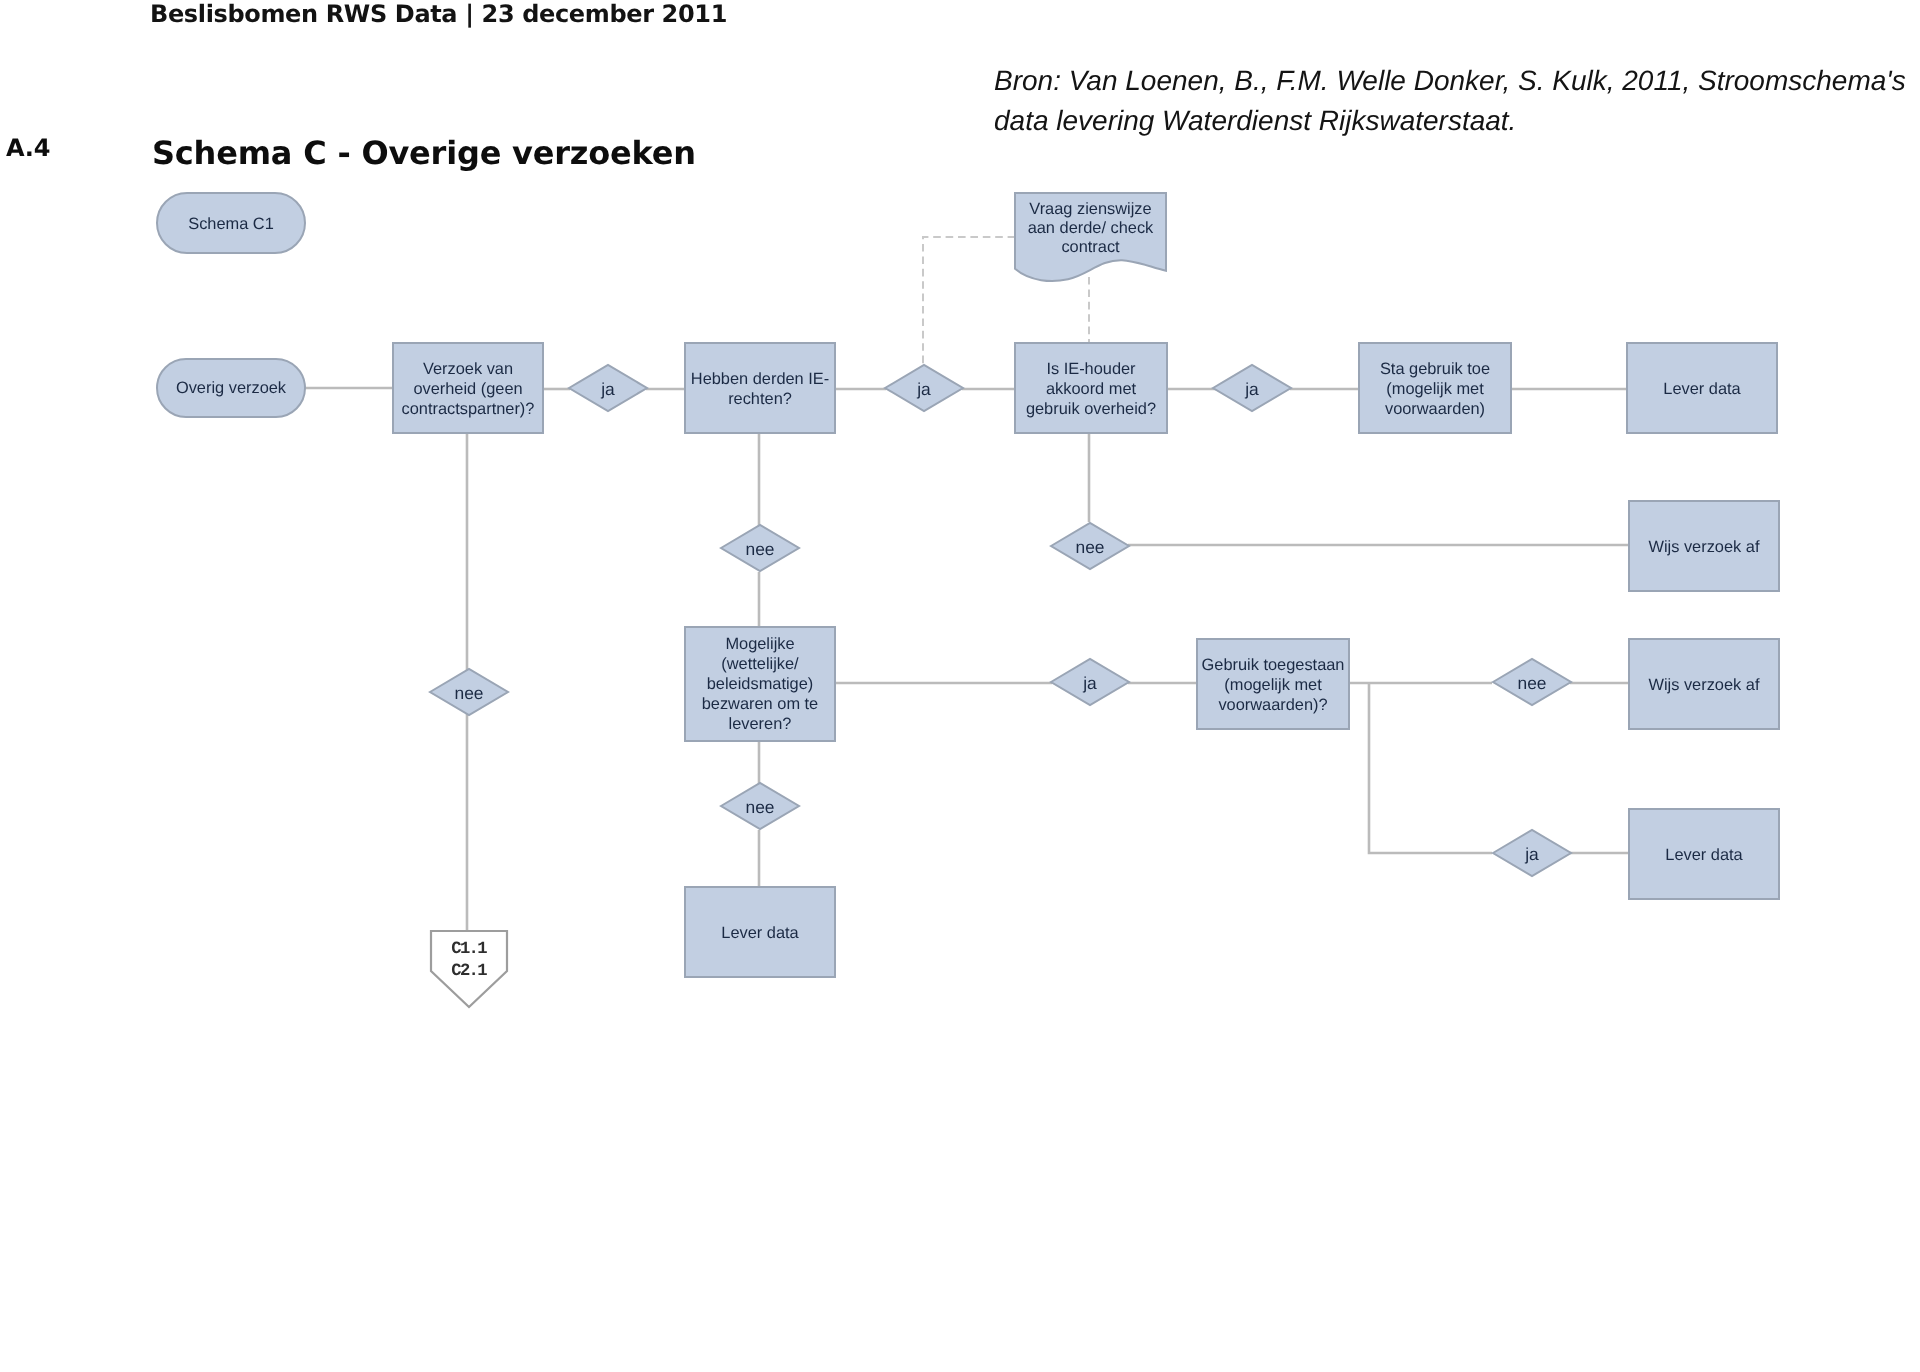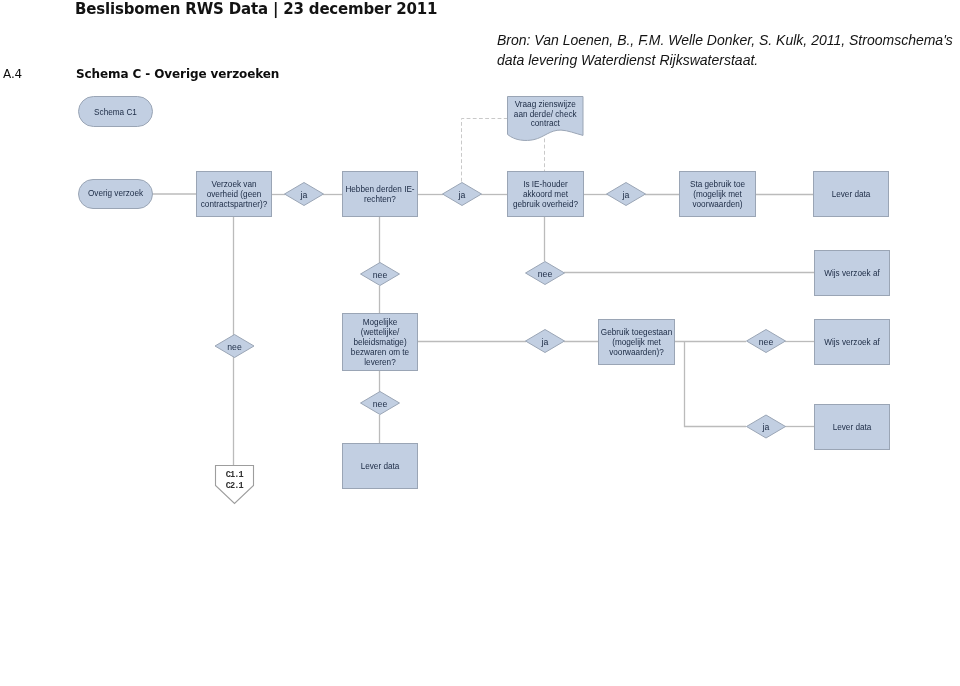--- a/index.html
+++ b/index.html
@@ -1,20 +1,20 @@
 <!DOCTYPE html>
 <html style="--shape-fill: #c2cfe2; --shape-stroke: #9aa5b5; --conn: #bbbbbb; --dash: #c9c9c9; --term-fill: #ffffff; --term-stroke: #9d9d9d; --shape-text: #1b2a44;"><head>
 <meta charset="utf-8">
 <title>Beslisbomen RWS Data</title>
 <style>
   html,body{margin:0;padding:0;}
   body{width:960px;height:686px;background:#ffffff;font-family:"Liberation Sans",sans-serif;overflow:hidden;position:relative;}
-  .hdr{position:absolute;left:75px;top:0px;transform:translateZ(0);font-size:15px;font-weight:bold;color:#131313;letter-spacing:-0.18px;font-family:"DejaVu Sans",sans-serif;}
-  .secnum{position:absolute;left:3px;top:66.5px;transform:translateZ(0);font-size:12px;font-weight:normal;color:#0d0d0d;font-family:"DejaVu Sans",sans-serif;letter-spacing:-0.1px;}
-  .sectitle{position:absolute;left:76px;top:66.5px;transform:translateZ(0);font-size:12px;font-weight:bold;color:#0d0d0d;font-family:"DejaVu Sans",sans-serif;letter-spacing:-0.1px;}
+  .hdr{position:absolute;left:75px;top:0px;transform:translateZ(0);font-size:12px;font-weight:bold;color:#131313;letter-spacing:-0.18px;font-family:"DejaVu Sans",sans-serif;}
+  .secnum{position:absolute;left:3px;top:66.5px;transform:translateZ(0);font-size:12px;font-weight:bold;color:#0d0d0d;font-family:"DejaVu Sans",sans-serif;letter-spacing:-0.1px;}
+  .sectitle{position:absolute;left:76px;top:66.5px;transform:translateZ(0);font-size:16px;font-weight:bold;color:#0d0d0d;font-family:"DejaVu Sans",sans-serif;letter-spacing:-0.1px;}
   .source{position:absolute;left:497px;top:30px;transform:translateZ(0);width:462px;font-size:14px;color:#141414;line-height:20px;font-style:italic;}
   .footer{position:absolute;left:0;top:713px;transform:translateZ(0);width:893px;text-align:center;font-size:8.8px;color:#262626;font-family:"DejaVu Sans",sans-serif;}
   svg{position:absolute;left:0;top:0;transform:translateZ(0);}
   :root{--shape-fill:#c2cfe2;--shape-stroke:#9aa5b5;--conn:#bbbbbb;--dash:#c9c9c9;
         --term-fill:#ffffff;--term-stroke:#9d9d9d;--shape-text:#1b2a44;}
   .shape{fill:var(--shape-fill);stroke:var(--shape-stroke);stroke-width:1;}
   .white{fill:var(--term-fill);stroke:var(--term-stroke);stroke-width:1.1;}
   .conn{stroke:var(--conn);stroke-width:1.3;fill:none;}
   .dash{stroke:var(--dash);stroke-width:1;fill:none;stroke-dasharray:3.8 2.4;}
   text{font-family:"Liberation Sans",sans-serif;fill:var(--shape-text);-webkit-font-smoothing:antialiased;}

